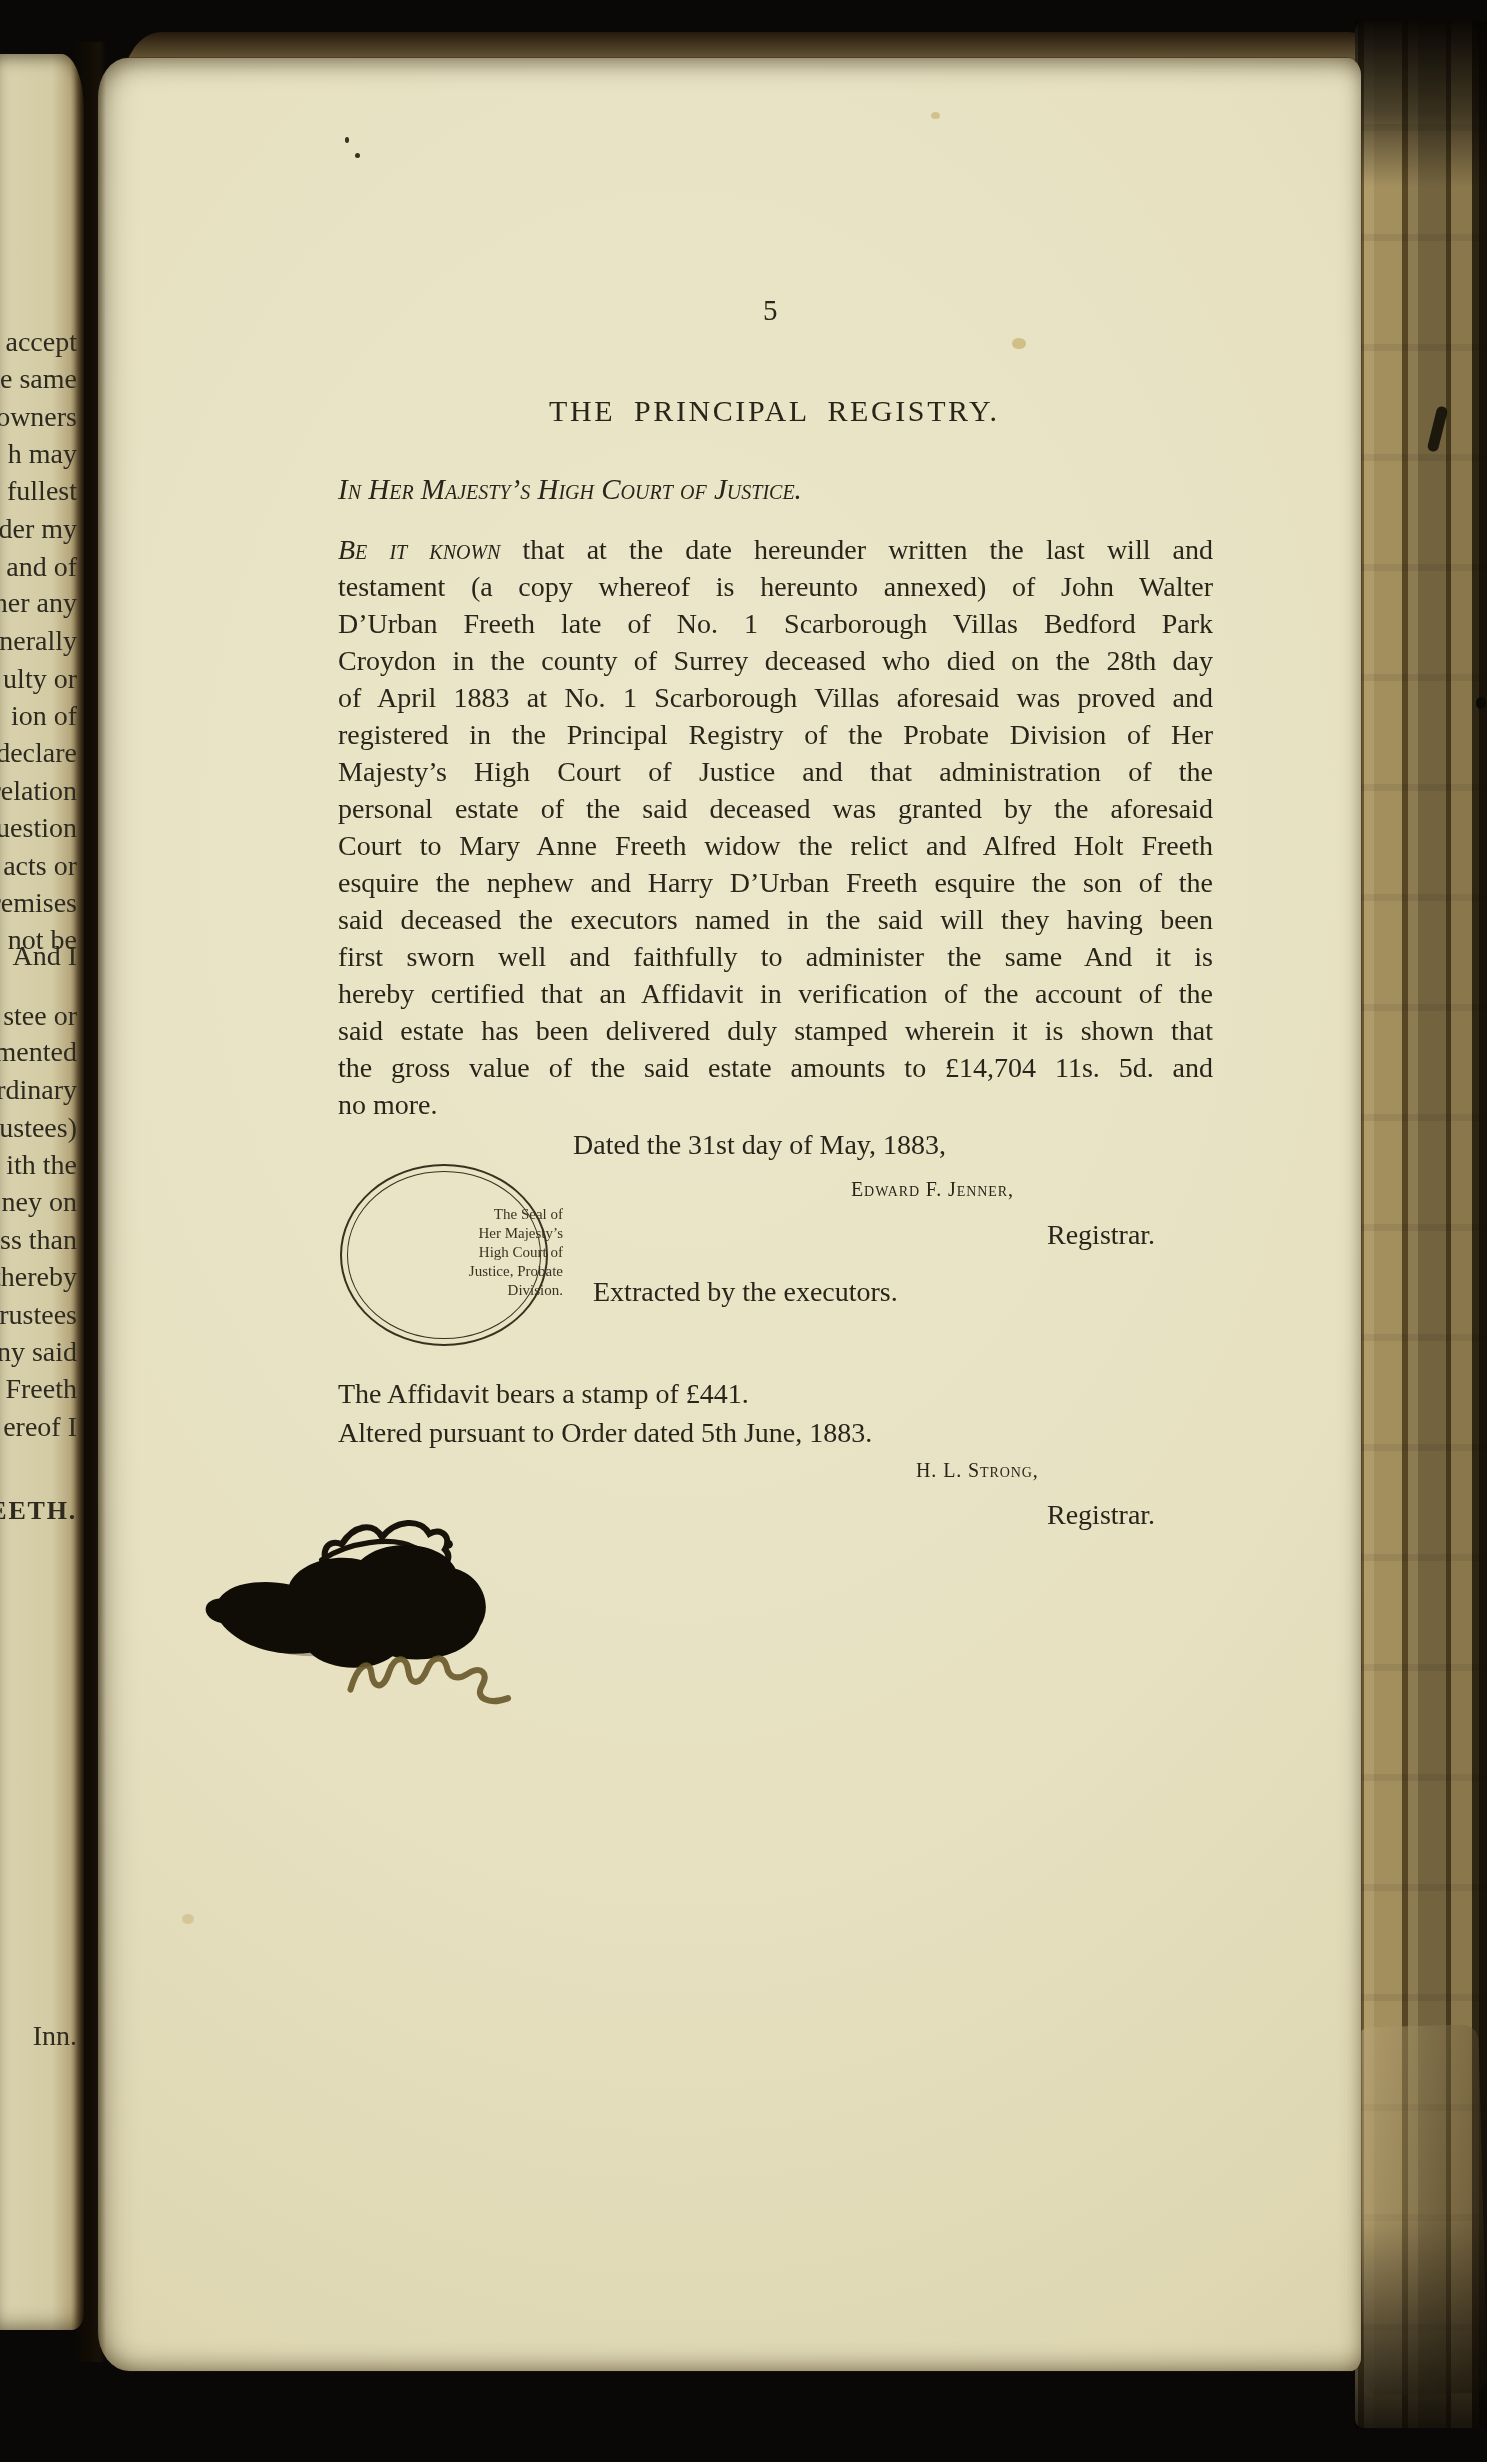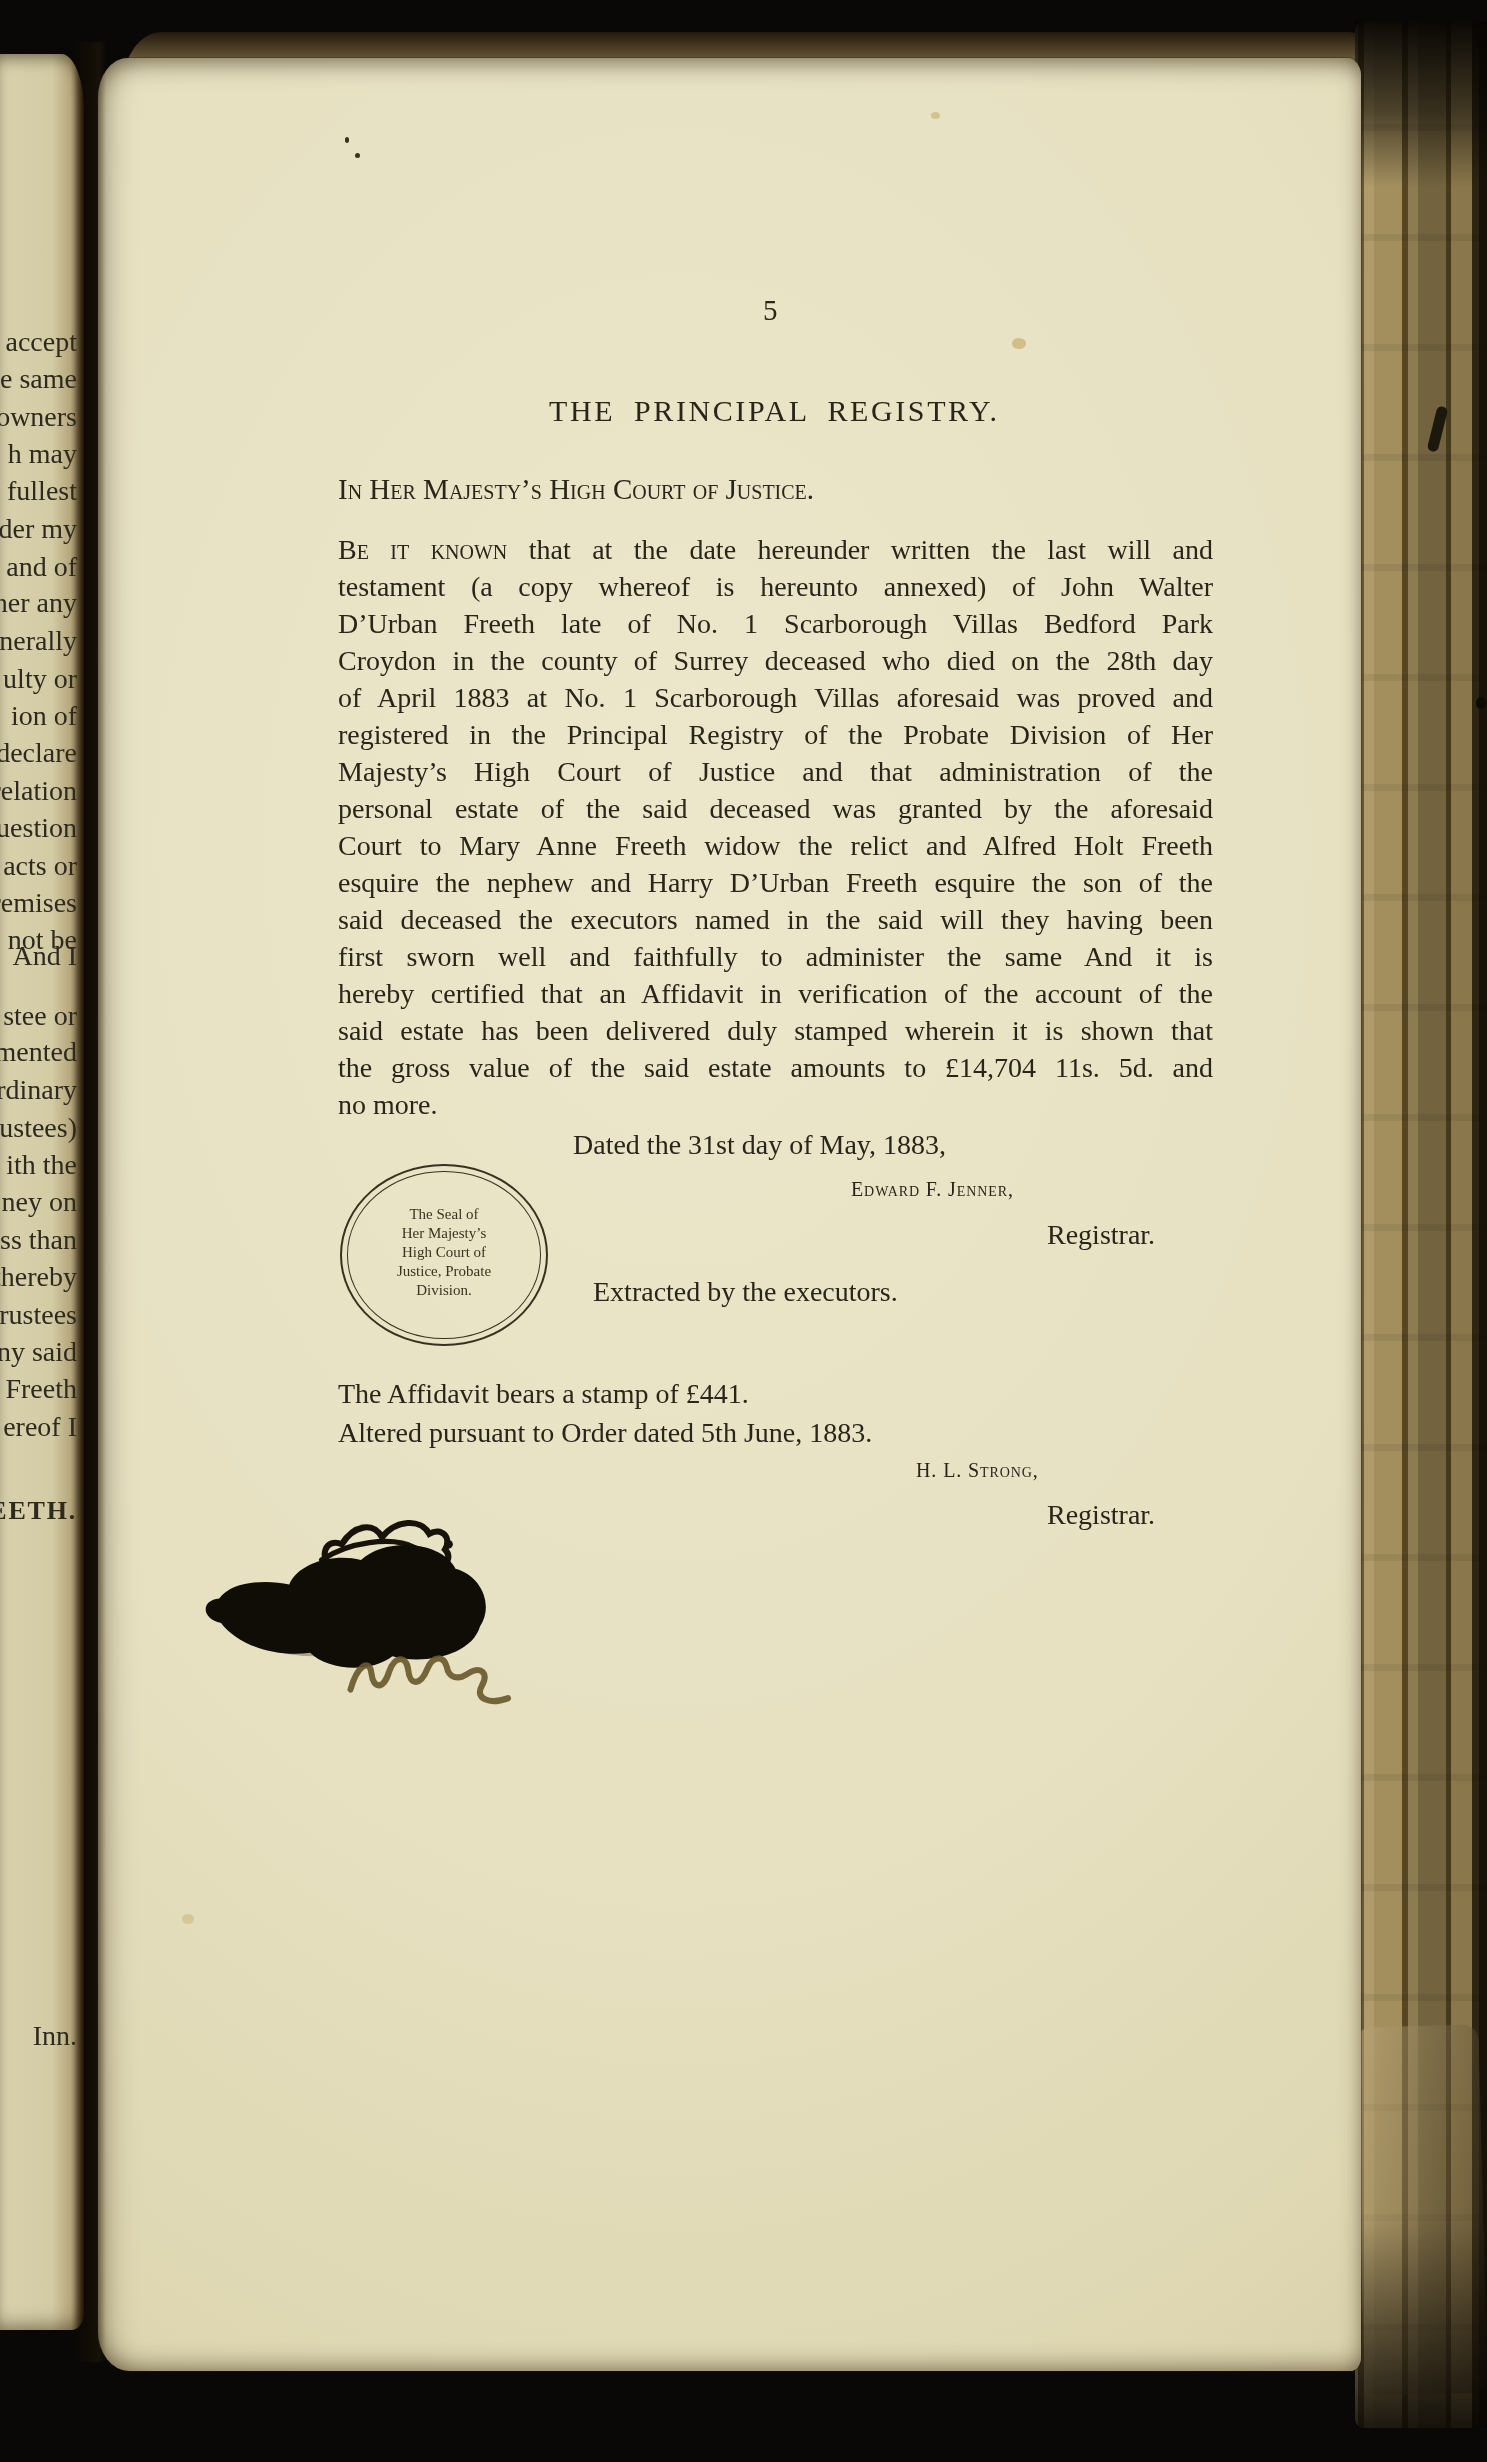--- a/index.html
+++ b/index.html
@@ -62,42 +62,42 @@
       inset 17.5px 0 30px -12.3px rgba(60,45,20,.5),
       inset -10.5px 0 23px -12.3px rgba(60,45,20,.4),
       inset 0 19px 26px -15.8px rgba(60,45,20,.55),
       inset 0 -17.5px 26px -15.8px rgba(60,45,20,.45),
       0 0 0 0.9px rgba(40,30,12,.35);
     color:#2a251a;
   }
   .page .abs{position:absolute;}
   .page-number{font-size:29px;letter-spacing:0.9px;}
   .doc-title{font-size:30px;letter-spacing:2.6px;word-spacing:8.8px;white-space:nowrap;}
-  .sc{font-variant:small-caps;}
+  .sc{font-variant:small-caps;font-style:italic;}
   .subtitle{font-size:29px;white-space:nowrap;}
   .body-par{width:875px;}
   .bodyline{
     width:875px;height:37px;line-height:37px;font-size:28px;
     white-space:nowrap;text-align:justify;text-align-last:justify;
   }
   .bodyline.last{text-align:center;text-align-last:left;}
   .plain{font-size:28px;white-space:nowrap;}
   .name-sc{font-size:20px;white-space:nowrap;font-variant:small-caps;letter-spacing:0.9px;}
   
   .seal{
     width:208px;height:182px;border:2.6px solid #39311f;border-radius:50%;
     box-sizing:border-box;background:rgba(0,0,0,0);
   }
   .seal-inner{
     position:absolute;left:5.3px;top:5.3px;right:5.3px;bottom:5.3px;
     border:1.8px solid #39311f;border-radius:50%;
   }
   .seal-text{
-    position:absolute;left:0;top:39px;width:100%;text-align:center;
-    font-size:15px;line-height:19px;color:#3a3322;
+    position:absolute;left:8px;top:39px;width:100%;text-align:right;
+    font-size:15px;line-height:19px;color:#3a3322;padding-left:9px;
   }
   
   .speck{position:absolute;background:#3a3220;border-radius:50%;z-index:12;}
   .stain{position:absolute;border-radius:50%;z-index:11;}
 </style>
 </head>
 <body>
 
 <div class="stage">
 

